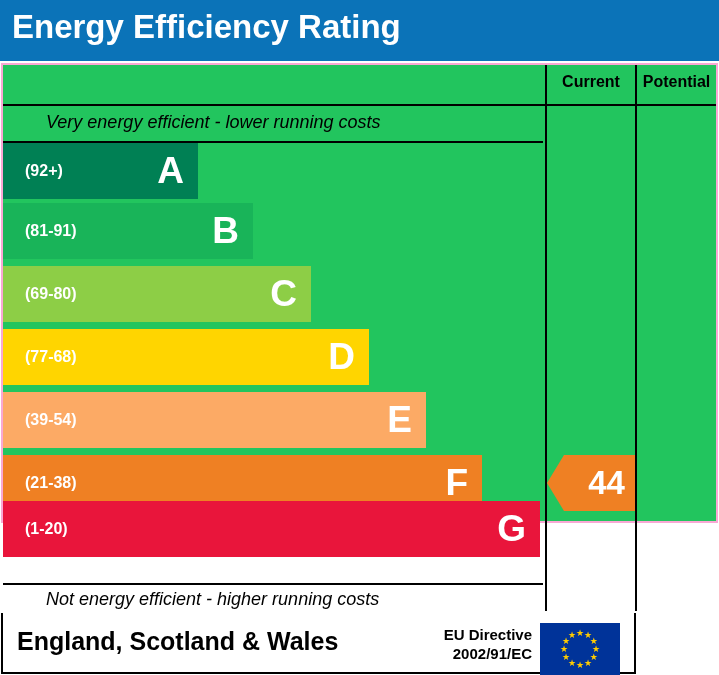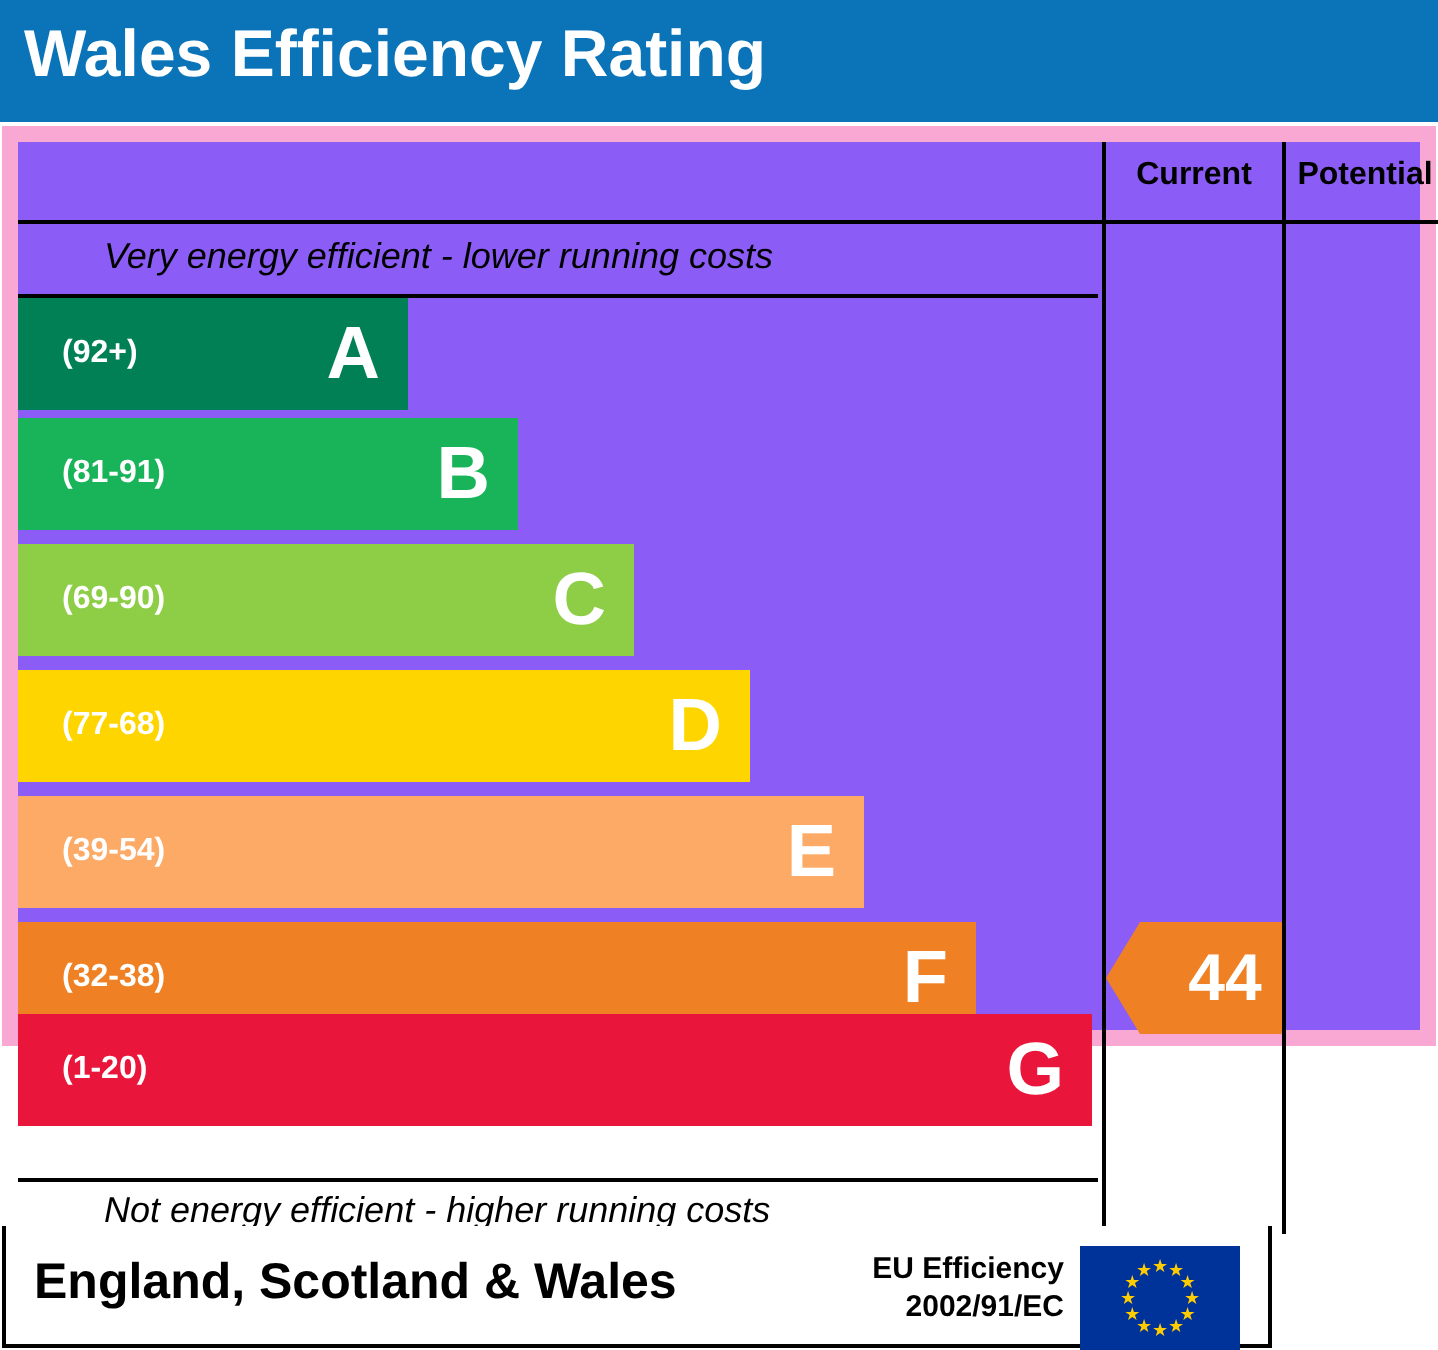--- a/index.html
+++ b/index.html
@@ -39,23 +39,23 @@
     white-space: nowrap;
   }
 
   
   .frame {
     position: absolute;
     left: 1px;
     top: 63px;
     width: 717px;
     height: 460px;
-    border: 8px solid #f9a8d4;
-    box-sizing: border-box;
-    background: #8b5cf6;
+    border: 2px solid #f9a8d4;
+    box-sizing: border-box;
+    background: #22c55e;
   }
 
   
   .col-sep {
     position: absolute;
     top: 0;
     width: 2px;
     height: 546px;
     background: #000000;
   }
@@ -207,21 +207,21 @@
     height: 10px;
     text-align: center;
   }
 </style>
 </head>
 <body>
 
 <div id="epc">
 
   <div class="header">
-    <div class="header-title">Wales Efficiency Rating</div>
+    <div class="header-title">Energy Efficiency Rating</div>
   </div>
 
   <div class="frame">
     <div class="head-sep"></div>
     <div class="col-sep c1"></div>
     <div class="col-sep c2"></div>
 
     <div class="col-head current">Current</div>
     <div class="col-head potential">Potential</div>
 
@@ -231,33 +231,33 @@
     <div class="bars">
       <div class="bar" style="top: 0px; width: 195px; background: rgb(0, 128, 84);">
         <span class="range">(92+)</span>
         <span class="letter">A</span>
       </div>
       <div class="bar" style="top: 60px; width: 250px; background: rgb(25, 180, 89);">
         <span class="range">(81-91)</span>
         <span class="letter">B</span>
       </div>
       <div class="bar" style="top: 123px; width: 308px; background: rgb(141, 206, 70);">
-        <span class="range">(69-90)</span>
+        <span class="range">(69-80)</span>
         <span class="letter">C</span>
       </div>
       <div class="bar" style="top: 186px; width: 366px; background: rgb(255, 213, 0);">
         <span class="range">(77-68)</span>
         <span class="letter">D</span>
       </div>
       <div class="bar" style="top: 249px; width: 423px; background: rgb(252, 170, 101);">
         <span class="range">(39-54)</span>
         <span class="letter">E</span>
       </div>
       <div class="bar" style="top: 312px; width: 479px; background: rgb(239, 128, 35);">
-        <span class="range">(32-38)</span>
+        <span class="range">(21-38)</span>
         <span class="letter">F</span>
       </div>
       <div class="bar" style="top: 358px; width: 537px; background: rgb(233, 21, 59);">
         <span class="range">(1-20)</span>
         <span class="letter">G</span>
       </div>
     </div>
 
     <div class="rating" id="rating-current" style="background: rgb(239, 128, 35); top: 390px; left: 561px; width: 71px;">
       <span class="arrow-tail" style="border-right: 17px solid rgb(239, 128, 35);"></span>
@@ -265,21 +265,21 @@
     </div>
 
 
     <div class="note-sep bottom"></div>
     <div class="note bottom">Not energy efficient - higher running costs</div>
   </div>
 
   <div class="footer">
     <div class="footer-title">England, Scotland &amp; Wales</div>
     <div class="directive">
-      <div>EU Efficiency</div>
+      <div>EU Directive</div>
       <div>2002/91/EC</div>
     </div>
     <div class="eu-flag" id="eu-flag">
         <span class="star" style="left: 35px; top: 6px;">★</span>
         <span class="star" style="left: 43px; top: 8.14359px;">★</span>
         <span class="star" style="left: 48.8564px; top: 14px;">★</span>
         <span class="star" style="left: 51px; top: 22px;">★</span>
         <span class="star" style="left: 48.8564px; top: 30px;">★</span>
         <span class="star" style="left: 43px; top: 35.8564px;">★</span>
         <span class="star" style="left: 35px; top: 38px;">★</span>

